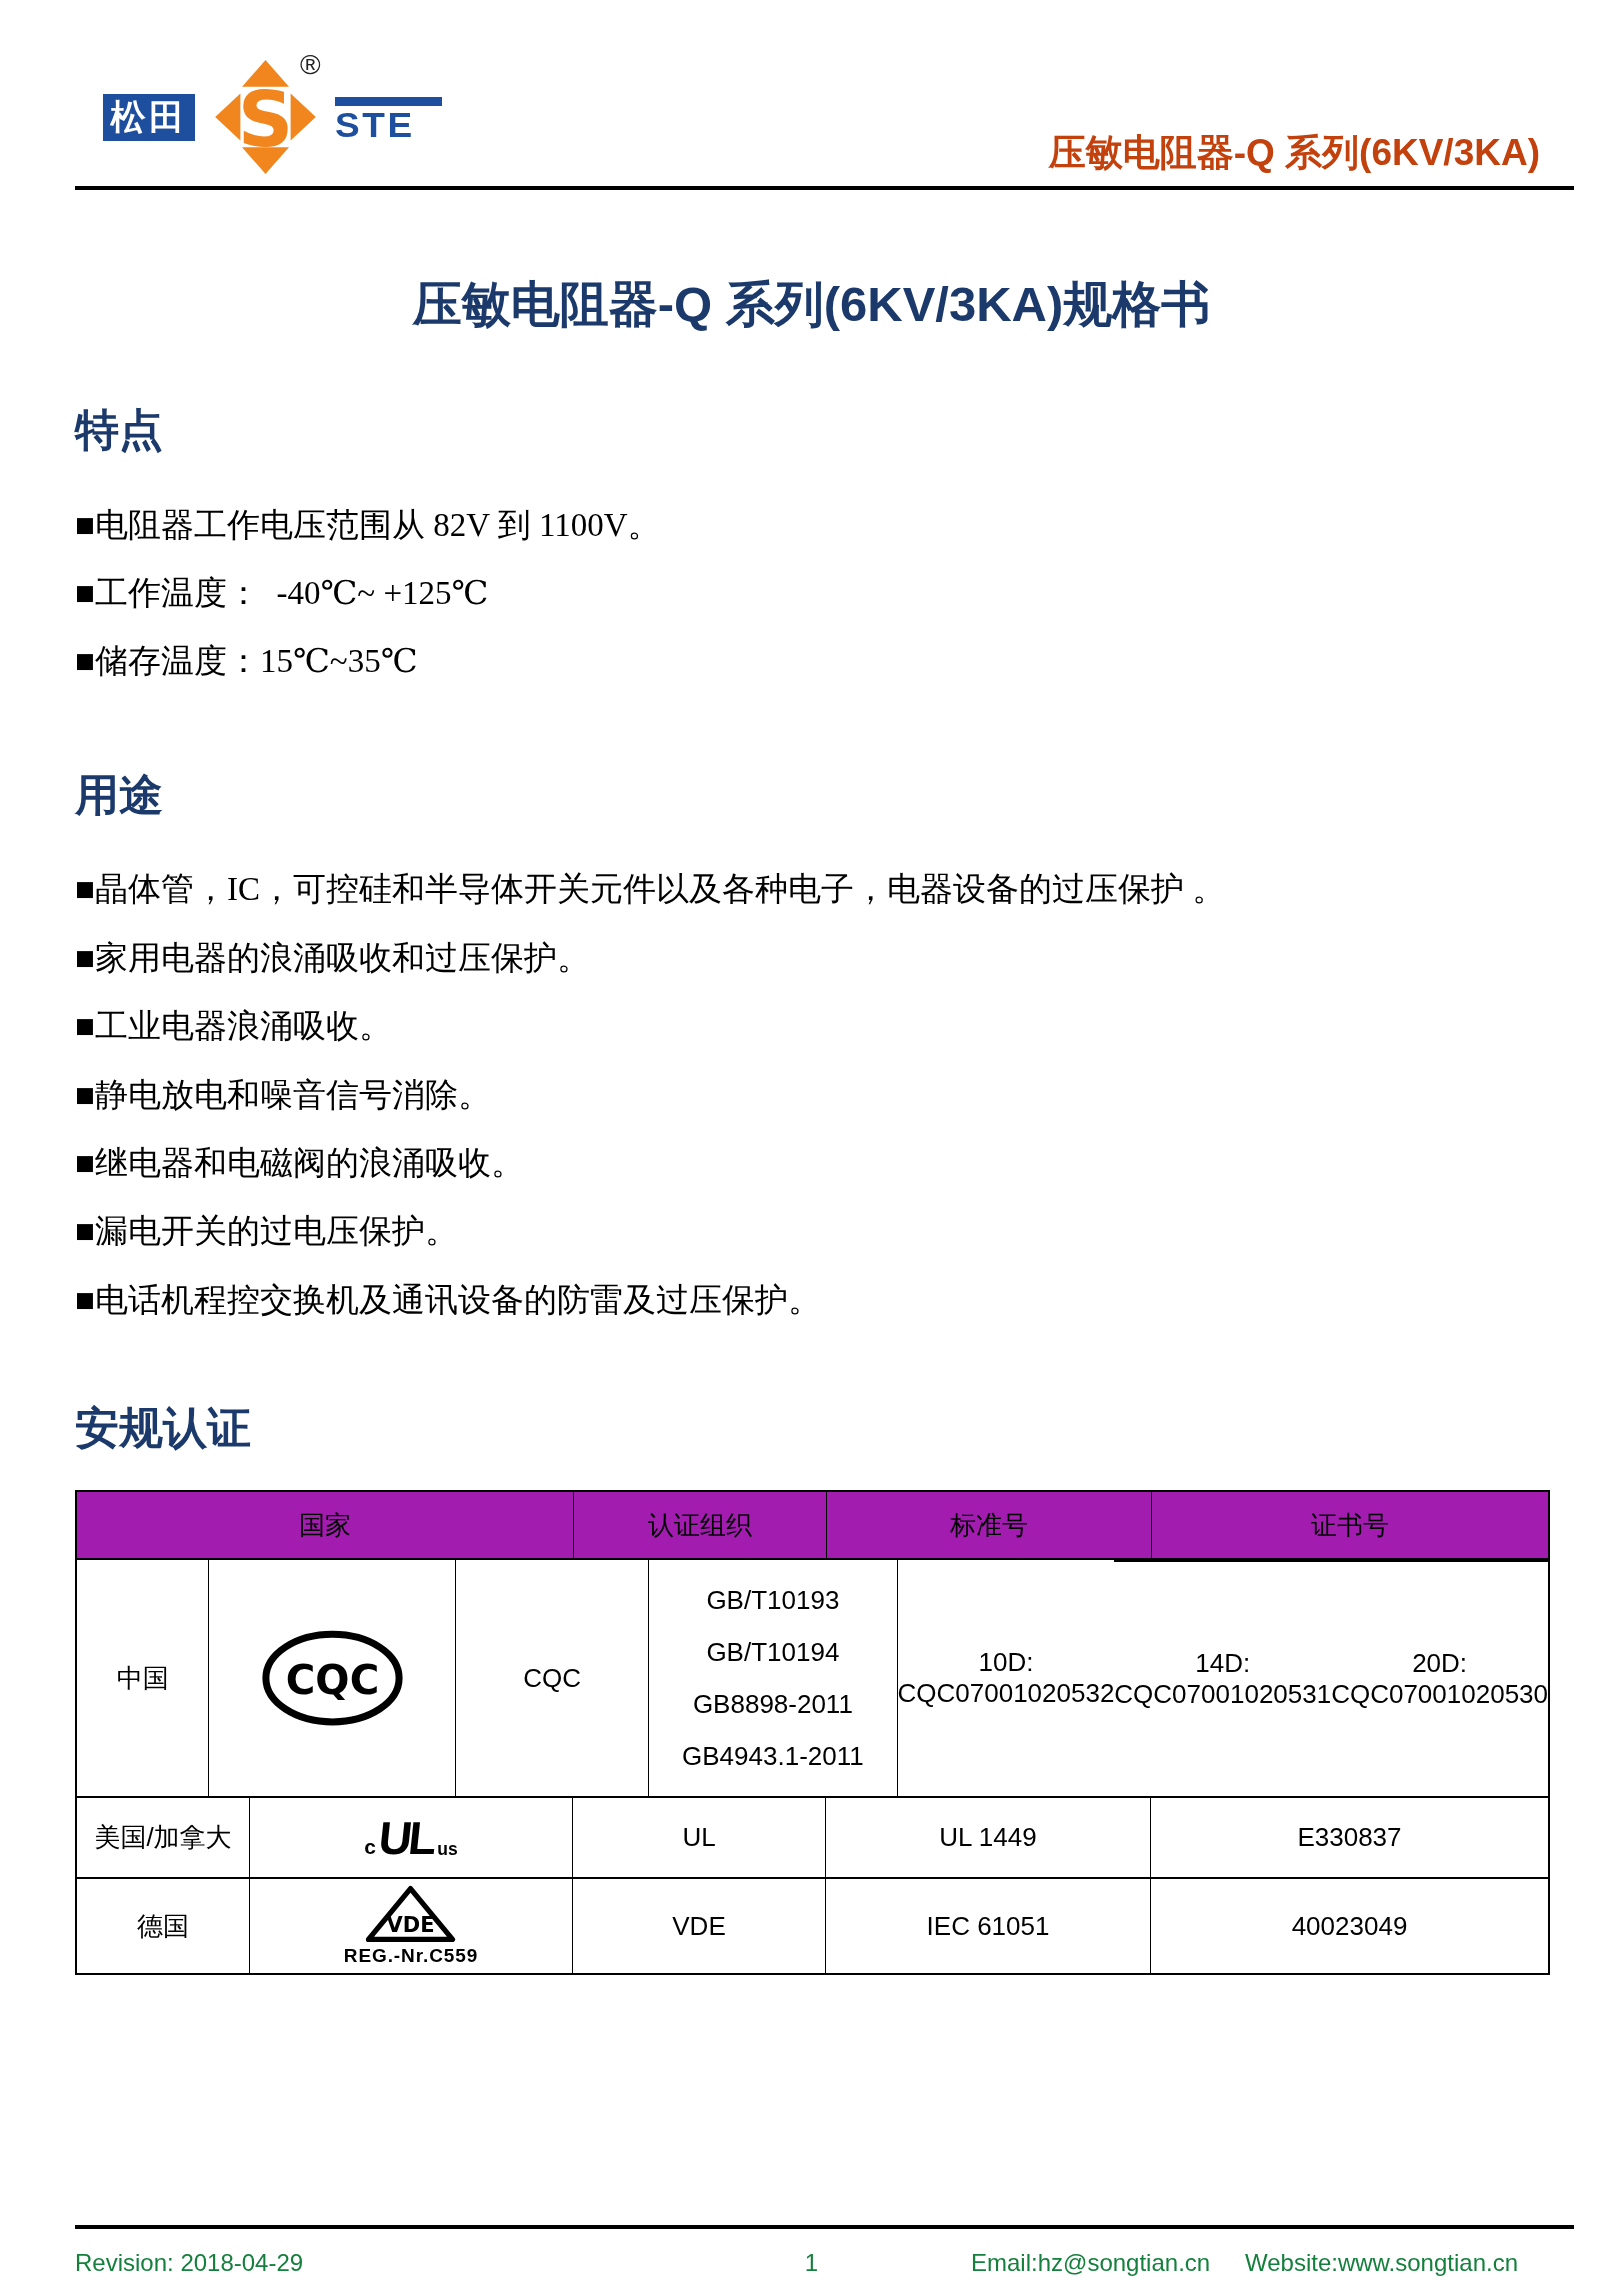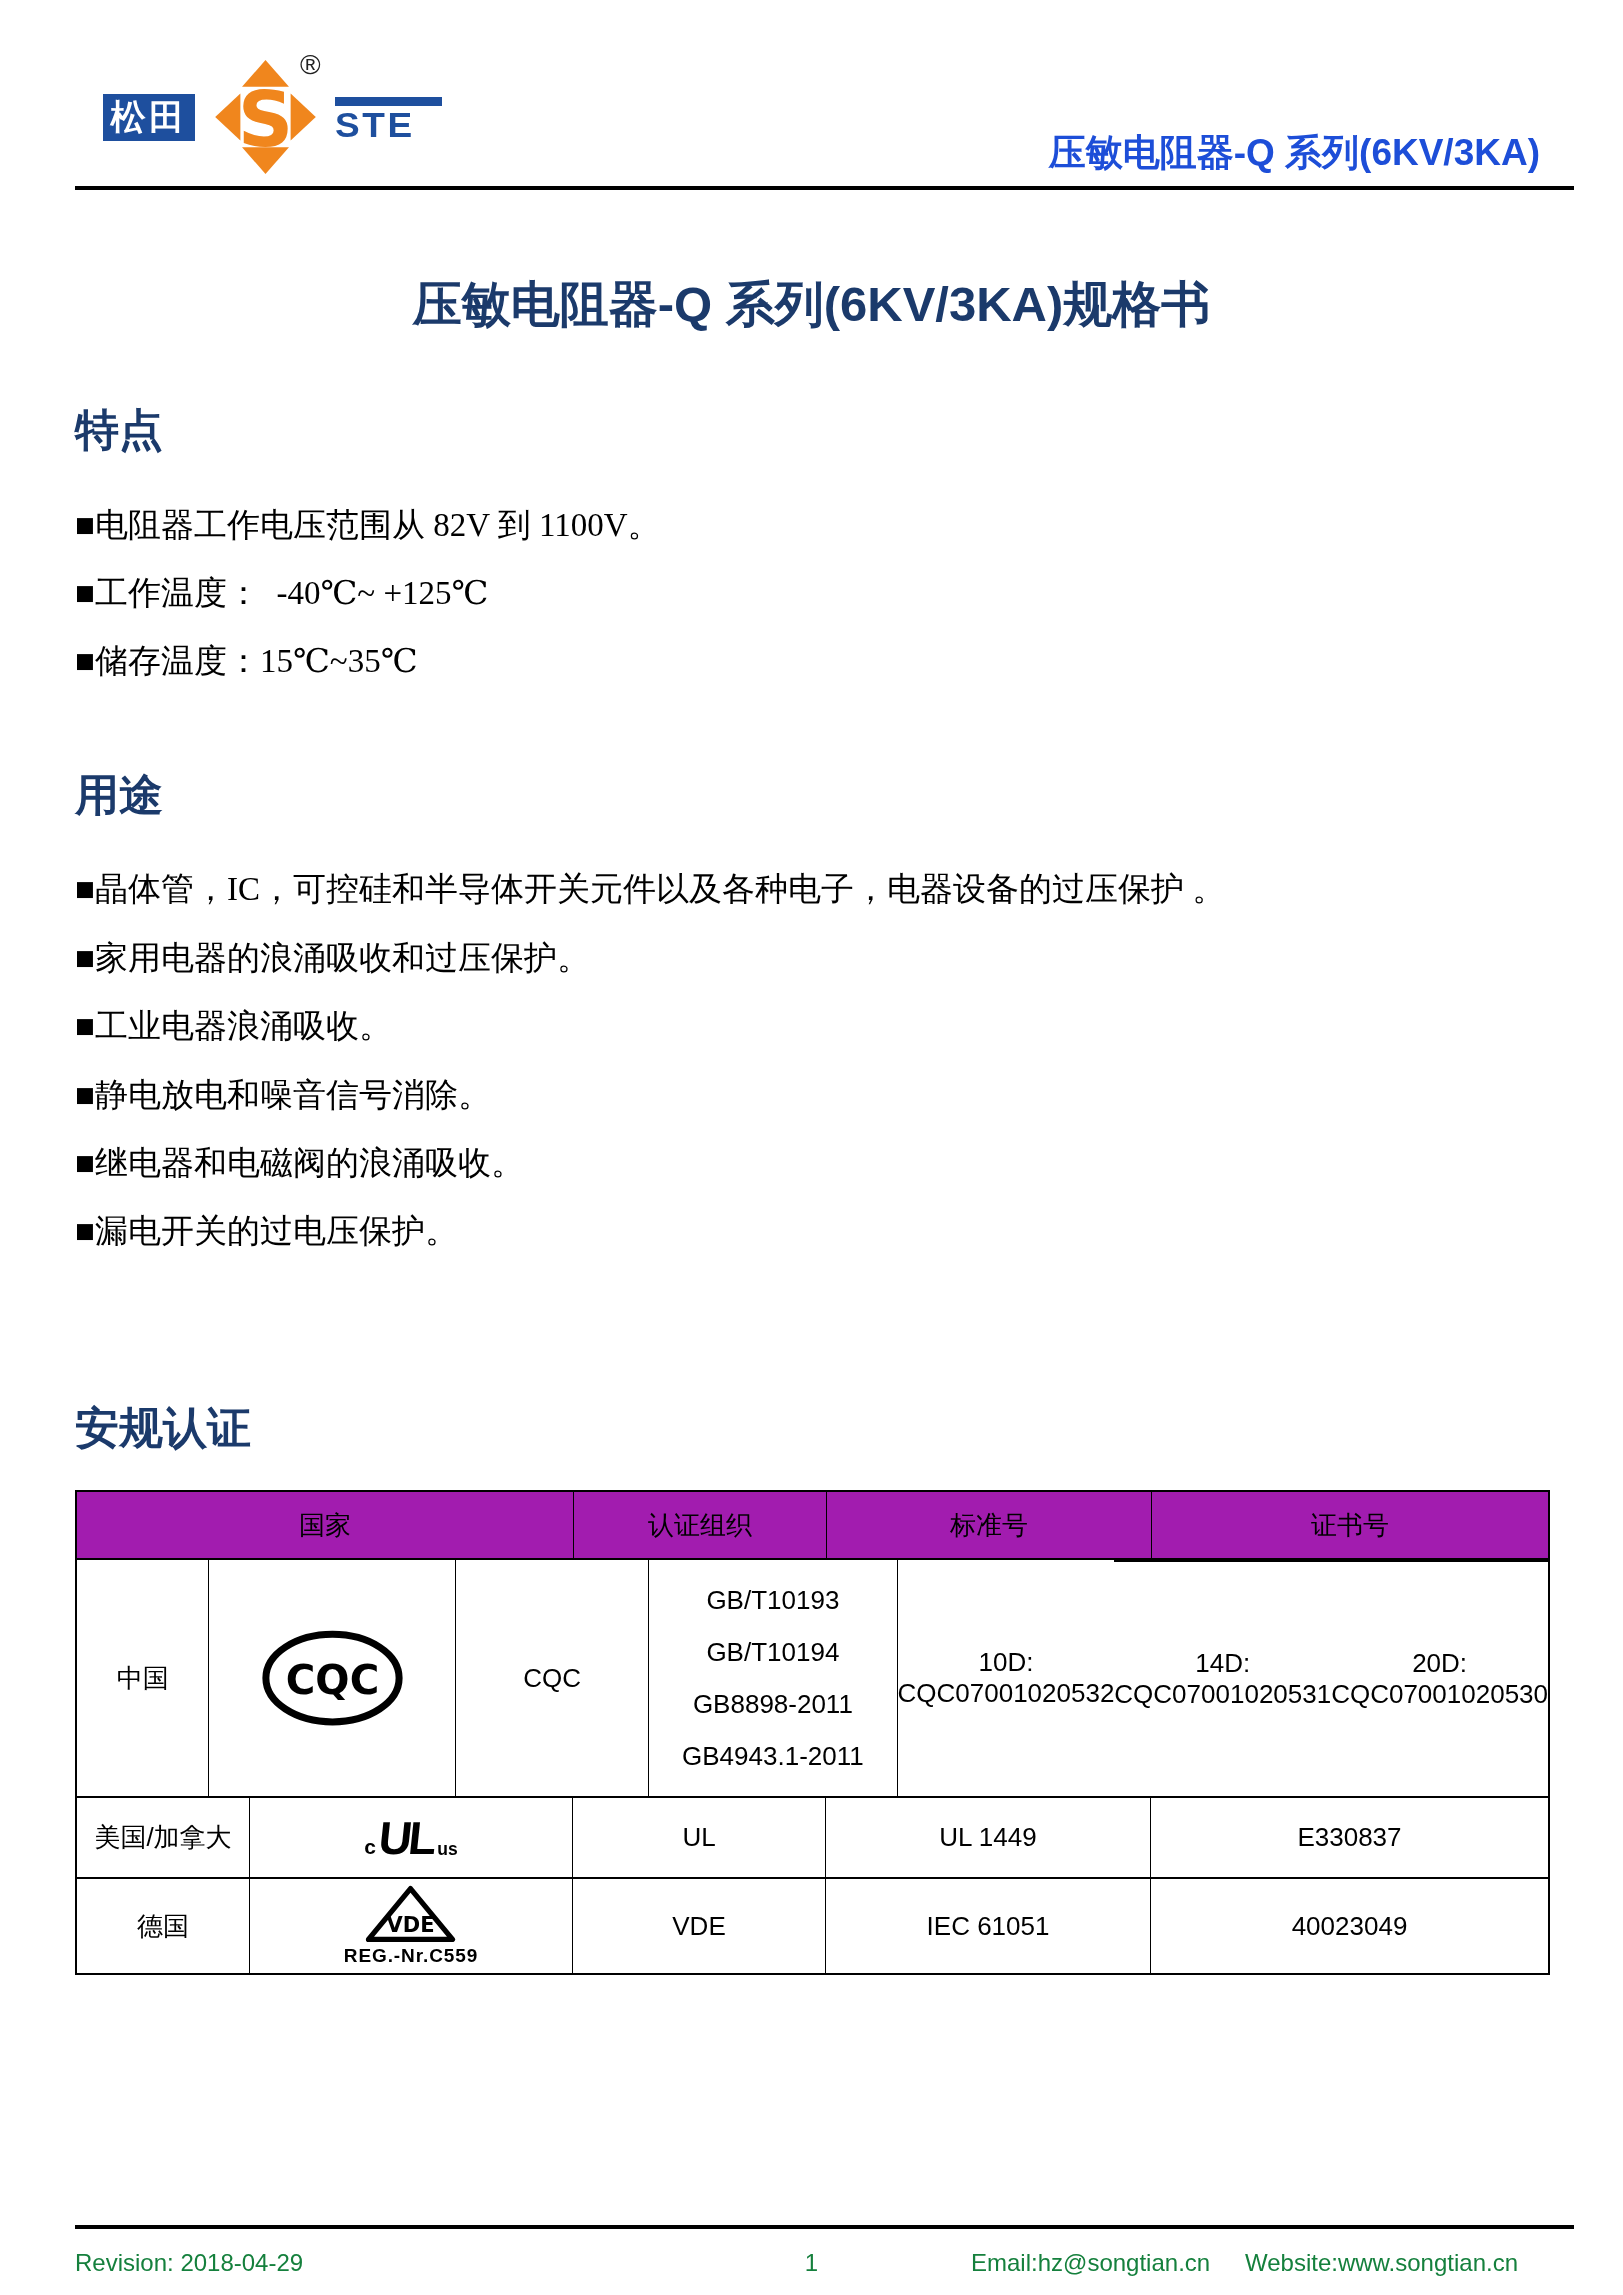--- a/index.html
+++ b/index.html
@@ -24,21 +24,21 @@
   .reg-mark{position:absolute;left:212px;top:5.3px;font-size:28px;color:#222;font-weight:400;}
   .ste{position:absolute;left:247px;top:53px;width:107px;}
   .ste-bar{height:8.8px;background:#1e4f9e;}
   .ste-text{
     margin-top:0.9px;font-size:37px;line-height:37px;font-weight:800;color:#1e4f9e;
     letter-spacing:2.6px;transform:scaleY(0.95);
   }
   
   .hdr-product{
     position:absolute;top:128px;right:83px;
-    color:#1d4ed8;font-size:37px;font-weight:700;
+    color:#c2410c;font-size:37px;font-weight:700;
   }
   .rule-top{position:absolute;left:75px;top:186px;width:1499px;height:3.5px;background:#000;}
   .doc-title{
     position:absolute;left:0;top:247px;width:100%;text-align:center;
     color:#1b3a6b;font-size:49px;font-weight:700;margin-top:25px;
   }
   
   .sec-h{
     position:absolute;left:75px;color:#1b3a6b;font-size:44px;font-weight:700;
   }
@@ -121,20 +121,21 @@
   <div class="bullet" style="top:573px;">■工作温度：  -40℃~ +125℃</div>
   <div class="bullet" style="top:641px;">■储存温度：15℃~35℃</div>
 
   <div class="sec-h" style="top:766px;">用途</div>
   <div class="bullet" style="top:869px;">■晶体管，IC，可控硅和半导体开关元件以及各种电子，电器设备的过压保护 。</div>
   <div class="bullet" style="top:938px;">■家用电器的浪涌吸收和过压保护。</div>
   <div class="bullet" style="top:1006px;">■工业电器浪涌吸收。</div>
   <div class="bullet" style="top:1075px;">■静电放电和噪音信号消除。</div>
   <div class="bullet" style="top:1143px;">■继电器和电磁阀的浪涌吸收。</div>
   <div class="bullet" style="top:1211px;">■漏电开关的过电压保护。</div>
+  <div class="bullet" style="top:1280px;">■电话机程控交换机及通讯设备的防雷及过压保护。</div>
 
   <div class="sec-h" style="top:1399px;">安规认证</div>
 
   <div class="cert-table">
 
     <div class="trow thead">
       <div class="cell w-country">国家</div>
       <div class="cell w-org">认证组织</div>
       <div class="cell w-std">标准号</div>
       <div class="cell w-cert">证书号</div>

